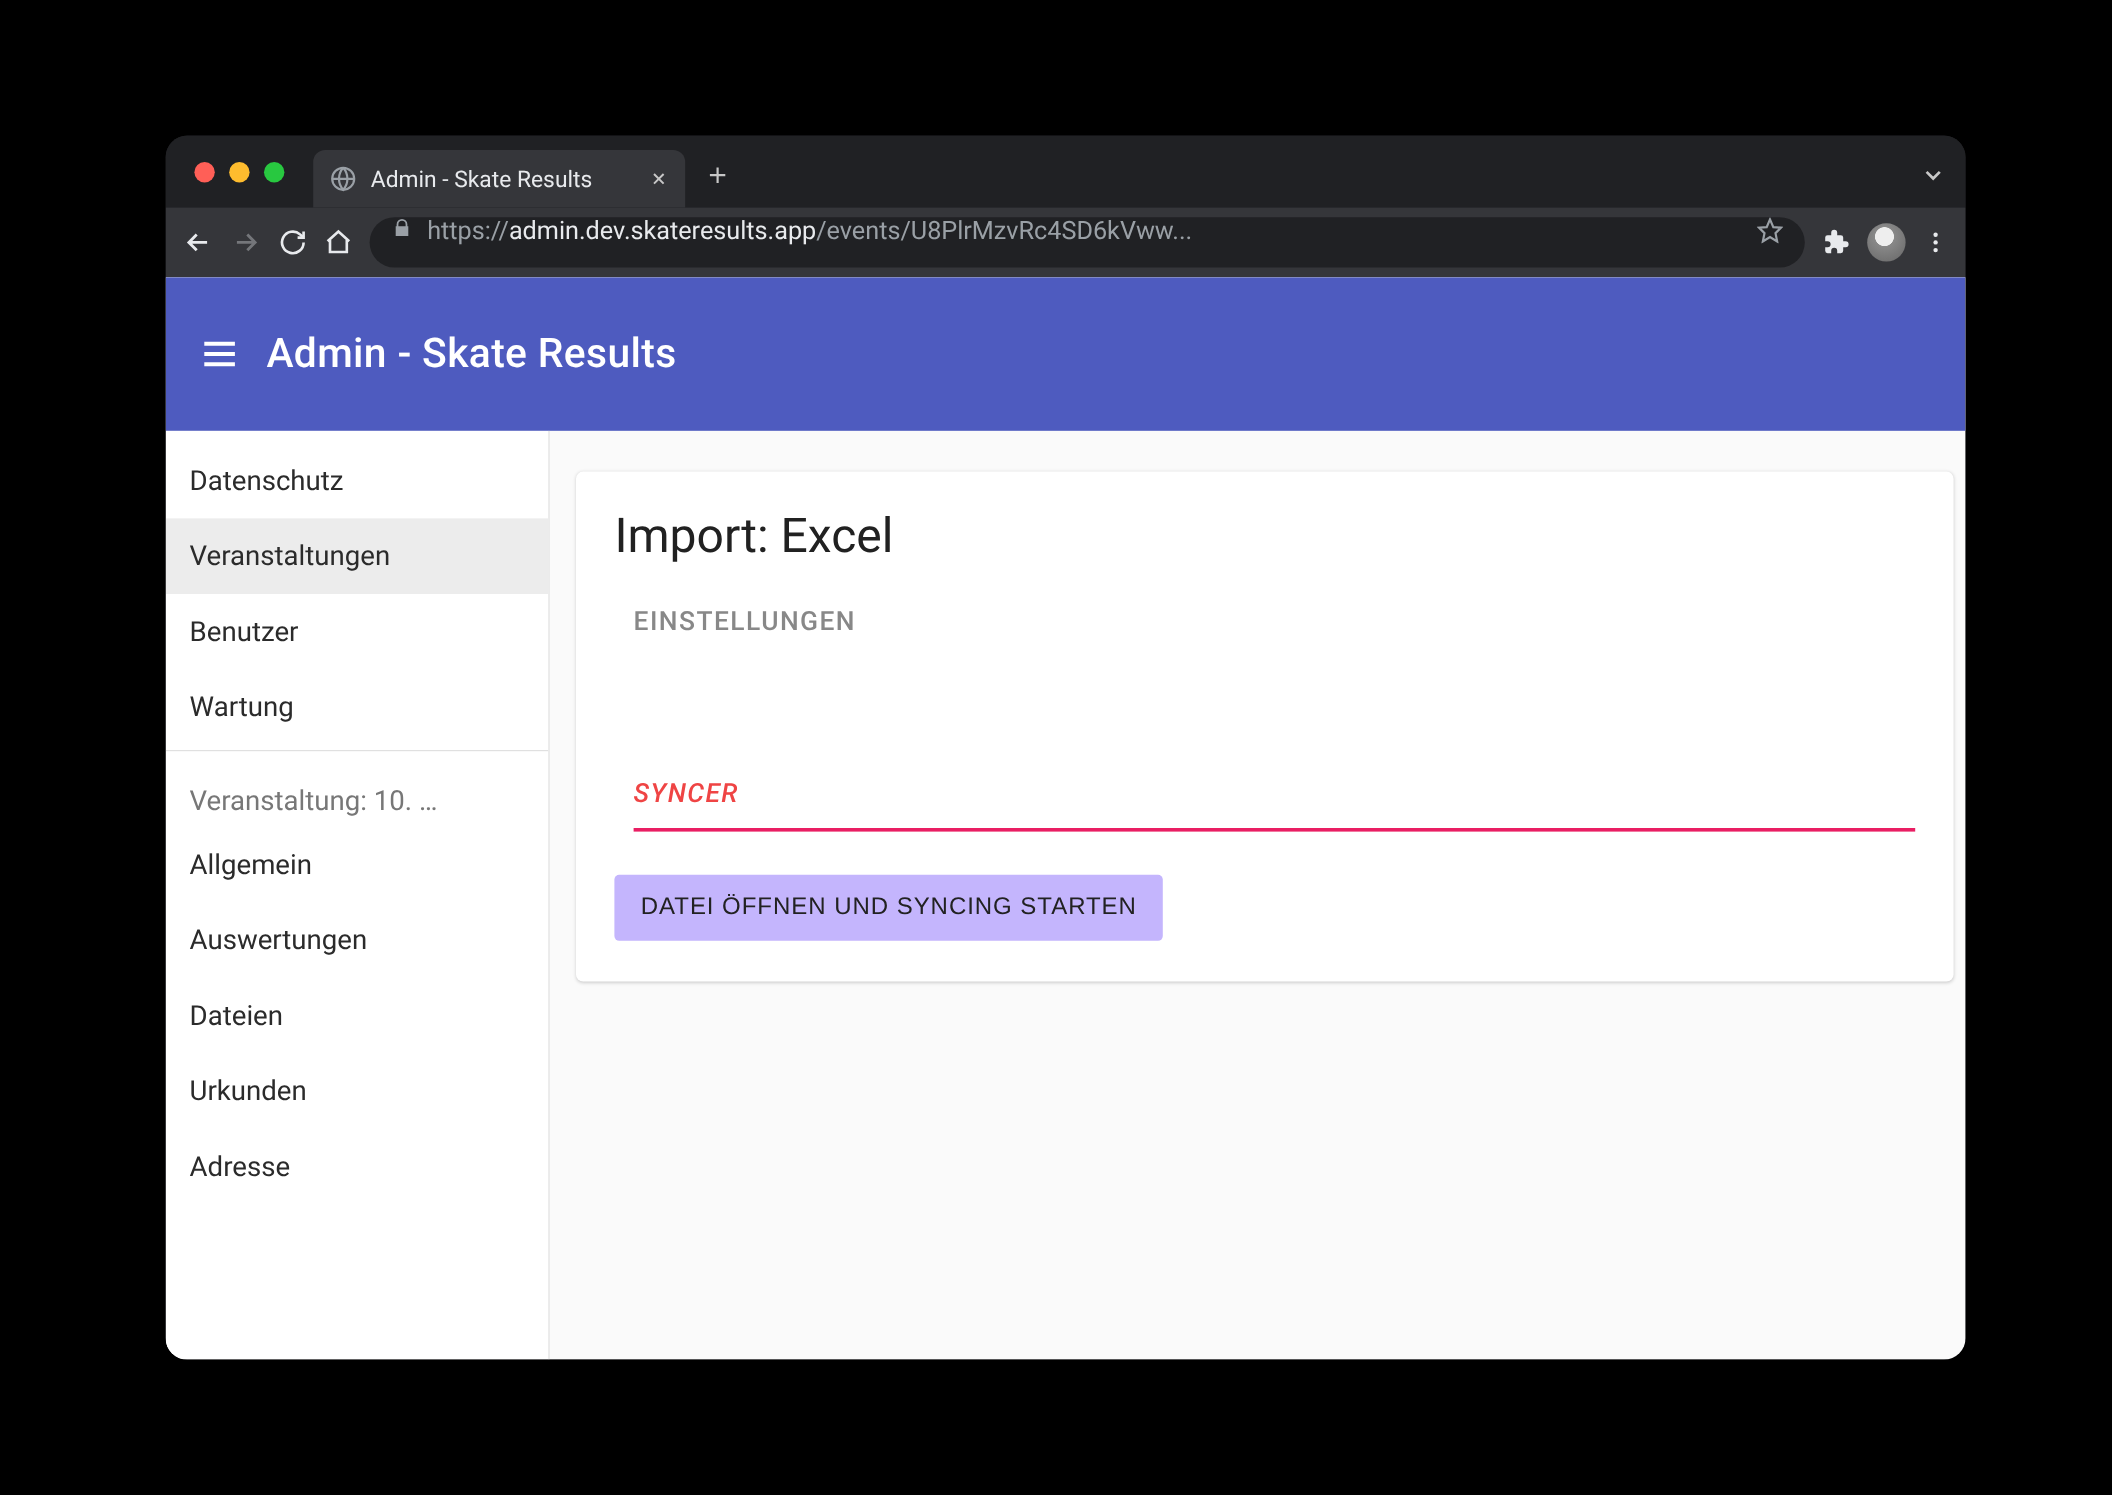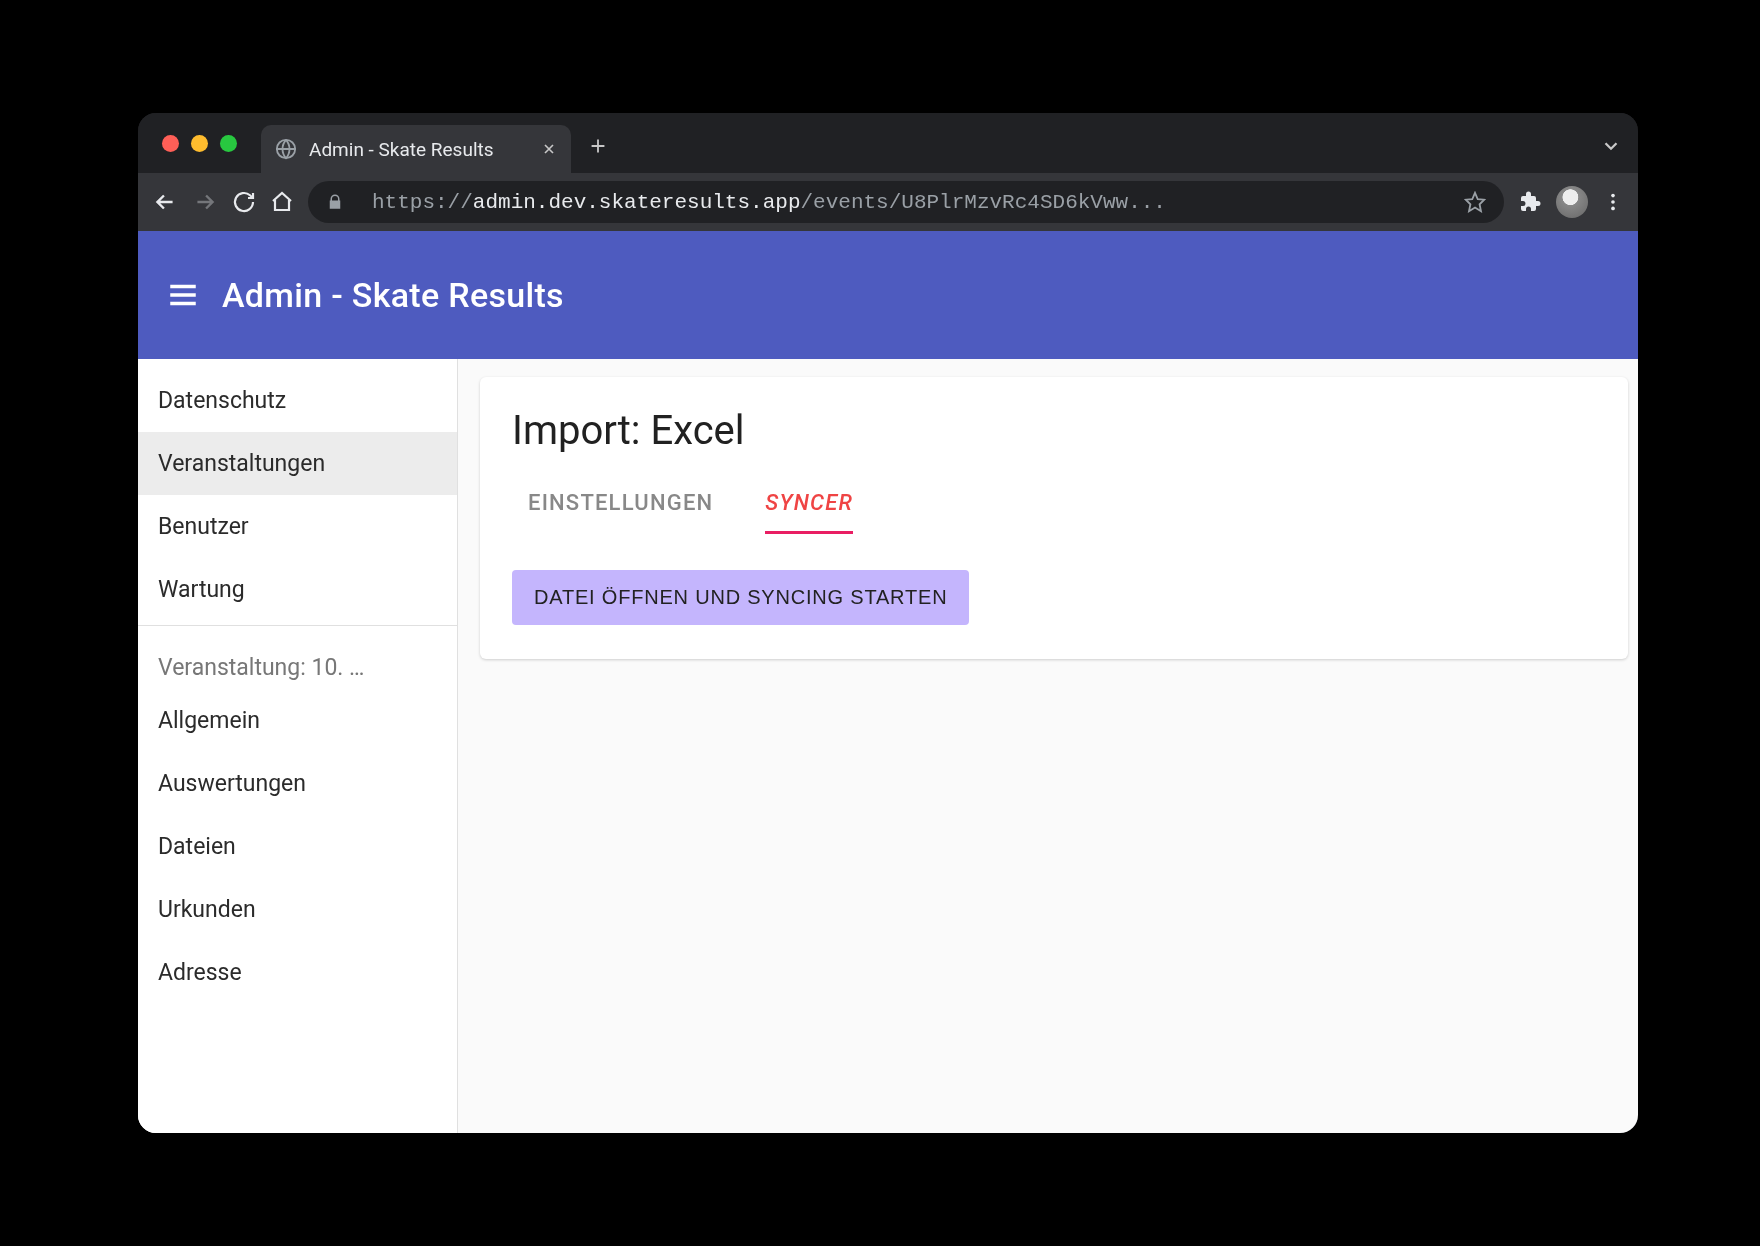--- a/index.html
+++ b/index.html
@@ -97,27 +97,26 @@
       display: flex;
       align-items: center;
     }
     .nav-btn.dim { color: #74767a; }
     .omnibox {
       flex: 1;
       background: #202124;
       border-radius: 30px;
       height: 42px;
       display: flex;
-      align-items: center;
+      align-items: flex-start;
       padding: 0 18px;
-      gap: 28px;
+      gap: 12px;
       font-size: 21px;
       color: #9aa0a6;
       overflow: hidden;
-      font-family: Liberation Mono, monospace;
     }
     .lock-icon { color: #9aa0a6; flex-shrink: 0; }
     .url-text { flex: 1; white-space: nowrap; overflow: hidden; text-overflow: ellipsis; }
     .url-domain { color: #e8eaed; }
     .star-icon { color: #9aa0a6; cursor: pointer; }
     .ext-icon { color: #e8eaed; cursor: pointer; }
     .avatar {
       width: 32px; height: 32px; border-radius: 50%;
       background: radial-gradient(circle at 45% 35%, #eee 28%, #888 30%, #666 100%);
       flex-shrink: 0;
@@ -171,39 +170,40 @@
     .side-head {
       padding: 28px 20px 8px 20px;
       font-size: 23px;
       color: #777;
       white-space: nowrap;
       overflow: hidden;
       text-overflow: ellipsis;
     }
     .content {
       flex: 1;
-      padding: 18px 10px 18px 22px;
+      padding: 34px 10px 18px 22px;
     }
     .card {
       background: #fff;
       border-radius: 6px;
       box-shadow: 0 1px 3px rgba(0,0,0,0.18);
       padding: 30px 32px 34px 32px;
     }
     .card-title {
       font-size: 40px;
       font-weight: 400;
       color: #212121;
       margin-bottom: 36px;
     }
     .tabs {
       display: flex;
-      gap: 52px;
+      gap: 102px;
       margin-bottom: 36px;
       padding-left: 16px;
+      flex-direction: column;
     }
     .mtab {
       font-size: 22px;
       letter-spacing: 1.2px;
       color: #888;
       padding-bottom: 16px;
       cursor: pointer;
       font-weight: 500;
     }
     .mtab.active {

